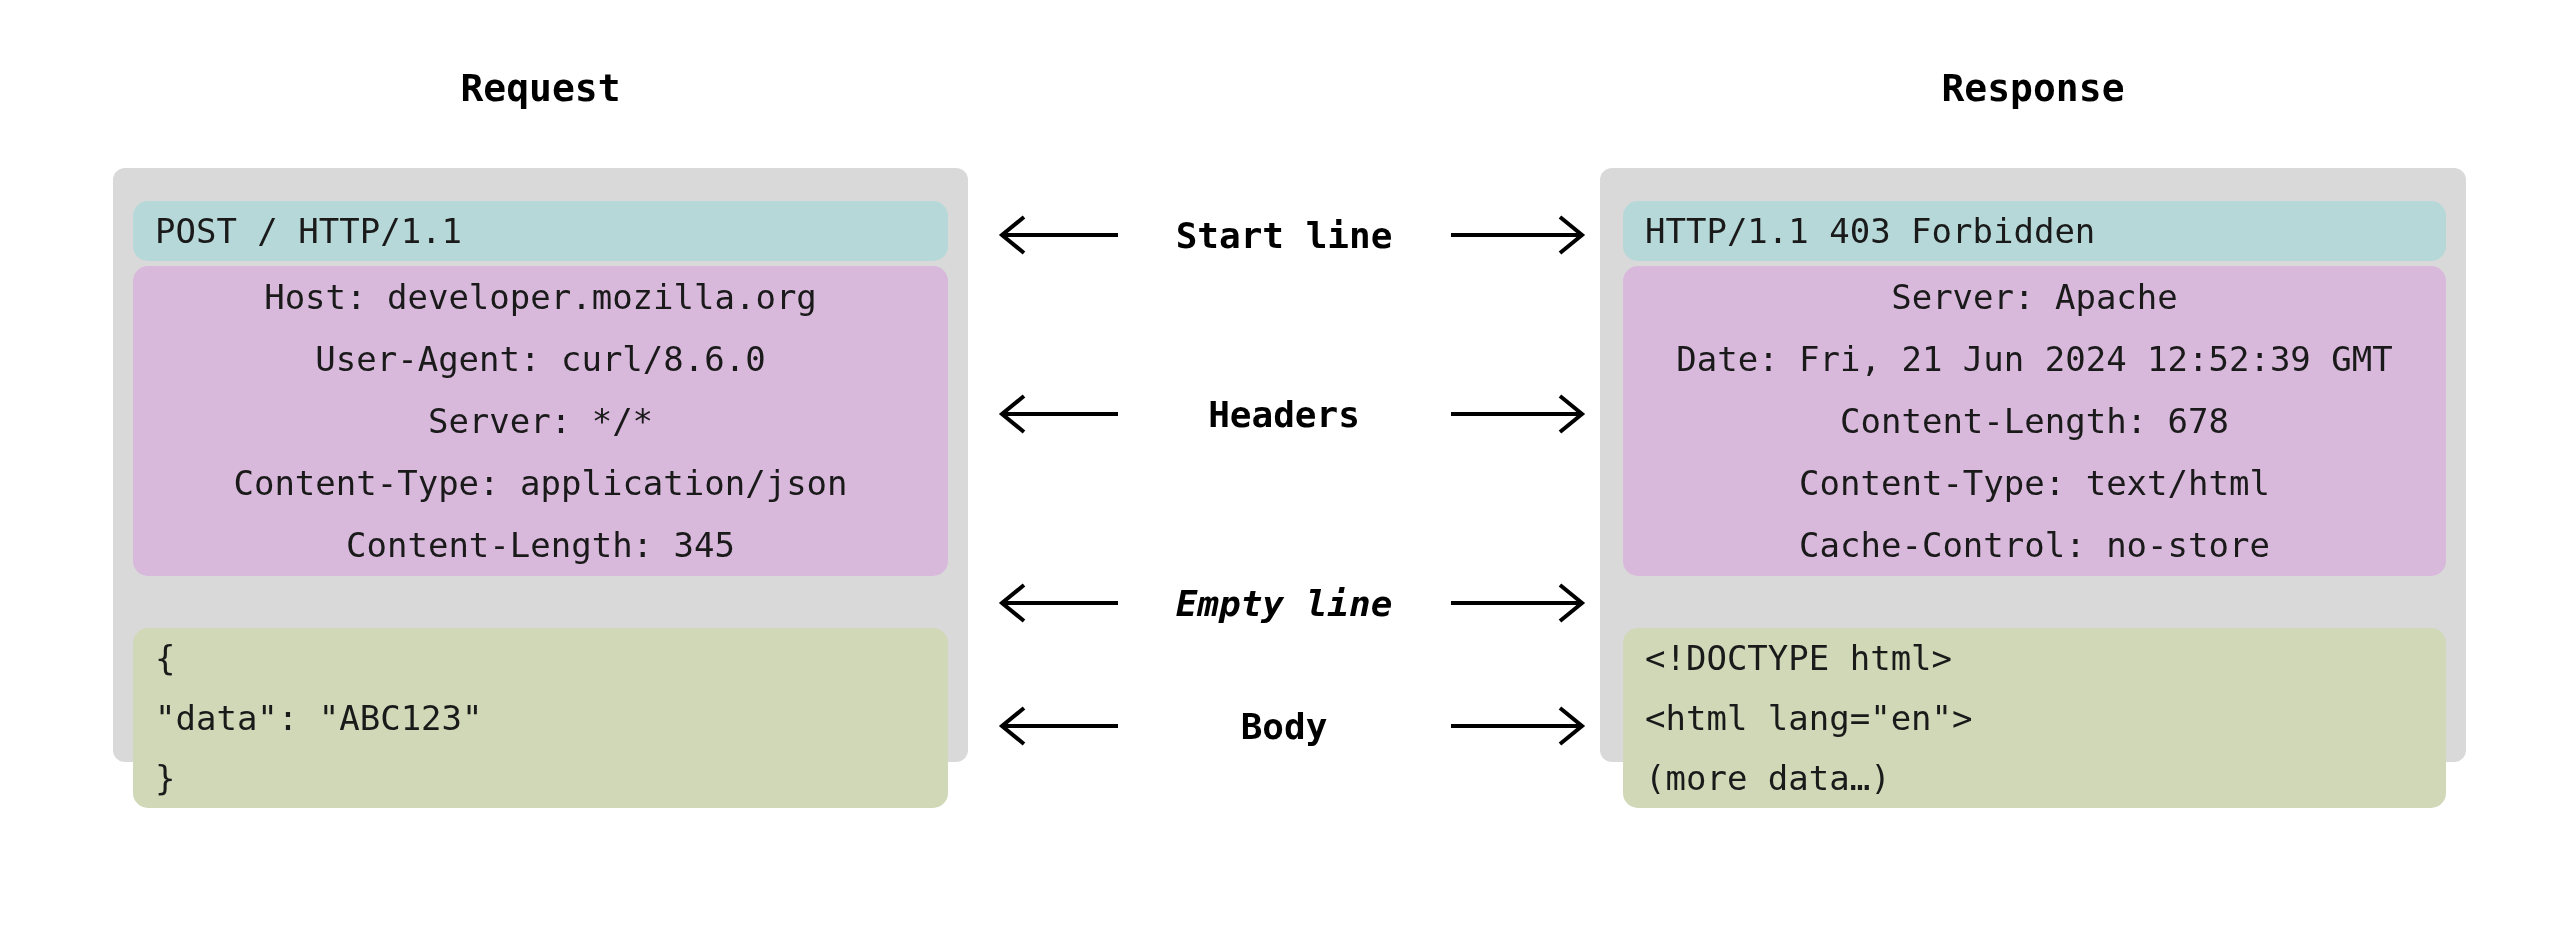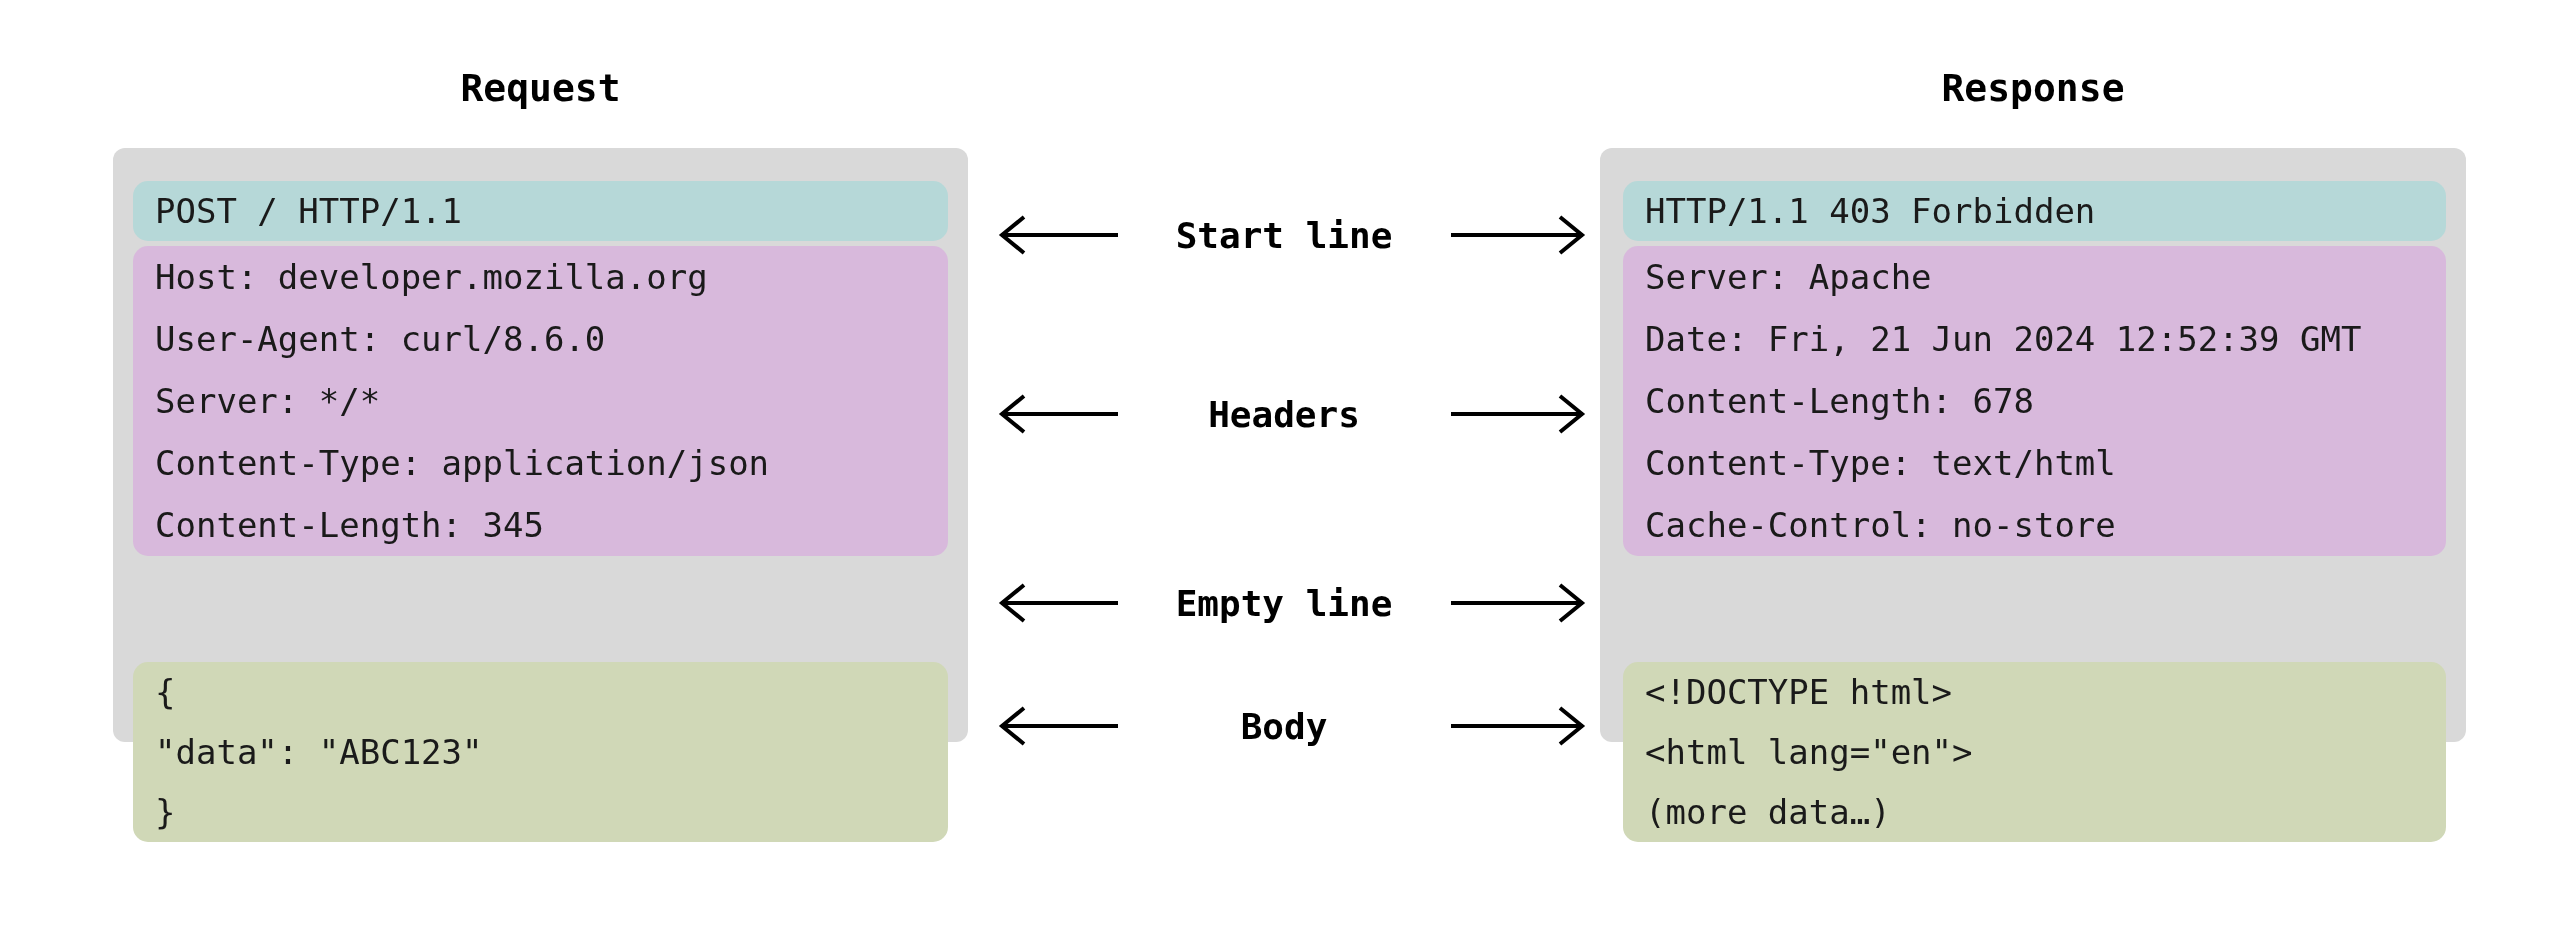--- a/index.html
+++ b/index.html
@@ -26,21 +26,21 @@
     font-weight: 600;
     color: #000000;
     letter-spacing: 0;
   }
   .title-request  { left: 113px; width: 855px; }
   .title-response { left: 1600px; width: 866px; }
 
   
   .panel {
     position: absolute;
-    top: 148px;
+    top: 168px;
     height: 594px;
     background: var(--panel-bg, #d9d9d9);
     border-radius: 12px;
     box-sizing: border-box;
     padding: 33px 20px;
   }
   .panel-request  { left: 113px; width: 855px; }
   .panel-response { left: 1600px; width: 866px; padding-left: 23px; }
 
   
@@ -51,21 +51,22 @@
     font-size: 34px;
   }
   .start-line-box {
     background: var(--start-line-bg, #b6d8d8);
     height: 60px;
     margin-bottom: 5px;
   }
   .start-line-box .code-line { line-height: 60px; }
   .headers-box {
     background: var(--headers-bg, #d8b9dc);
-    margin-bottom: 106px;
+    margin-bottom: 52px;
+    text-align: center;
   }
   .headers-box .code-line { line-height: 62px; }
   .body-box {
     background: var(--body-bg, #d0d8b7);
   }
   .body-box .code-line { line-height: 60px; }
   .code-line {
     white-space: pre;
     color: var(--text, #1a1a1a);
   }
@@ -79,21 +80,21 @@
     height: 700px;
   }
   .mid-row {
     position: absolute;
     left: 0;
     right: 0;
     height: 66px;
   }
   .row-start-line { top: 42px; }
   .row-headers    { top: 221px; padding-left: 6px; }
-  .row-empty-line { top: 410px; }
+  .row-empty-line { top: 410px; font-style: italic; }
   .row-body       { top: 533px; }
 
   .mid-label {
     position: absolute;
     left: 50%;
     top: 50%;
     transform: translate(-50%, -50%);
     font-size: 36px;
     font-weight: 700;
     white-space: nowrap;

